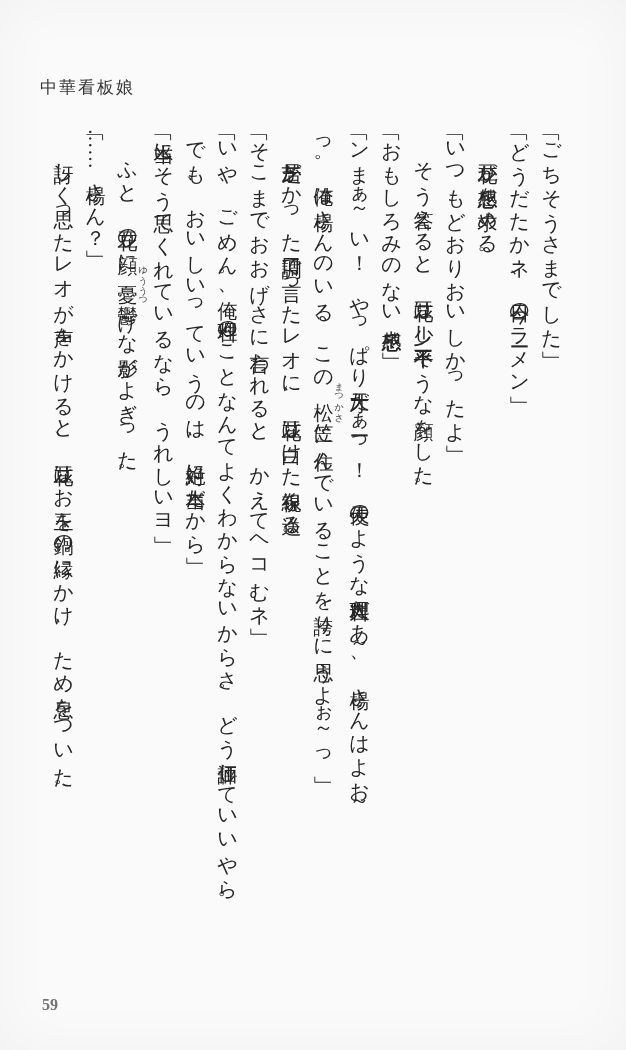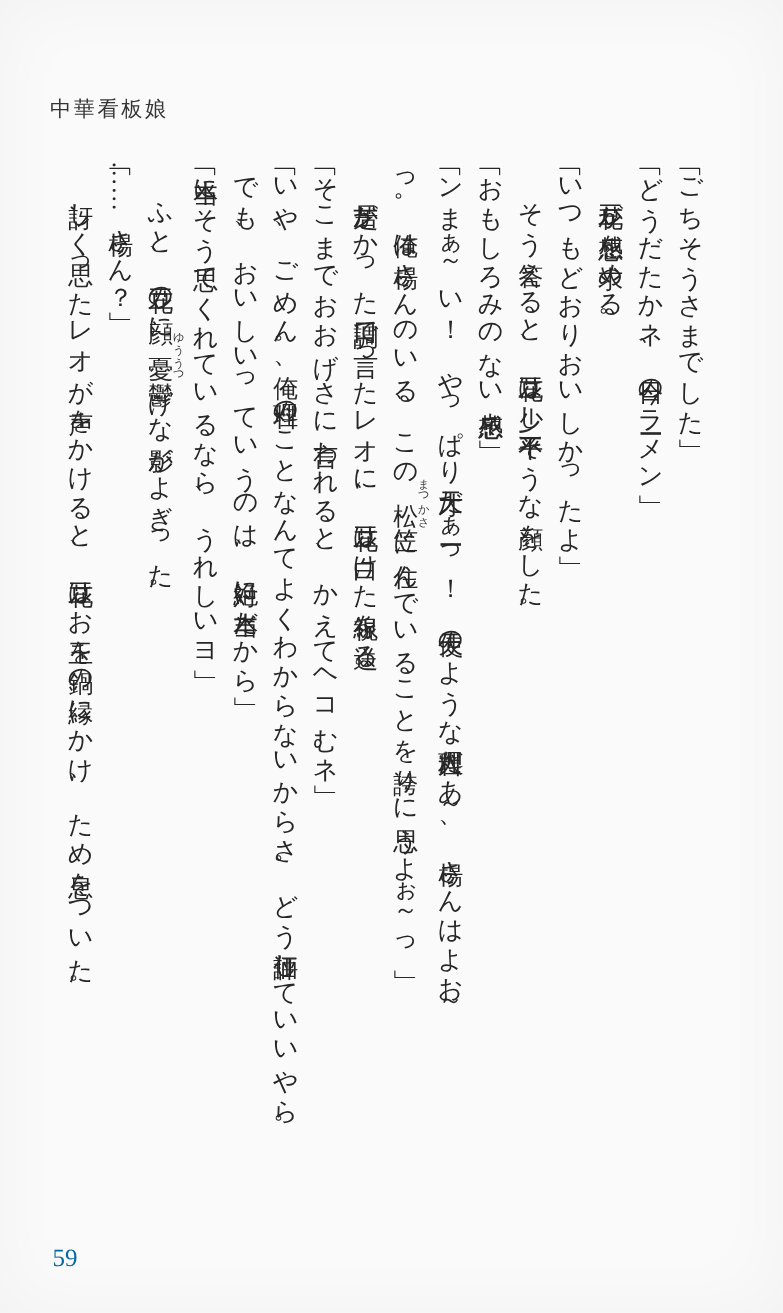--- a/index.html
+++ b/index.html
@@ -42,23 +42,24 @@
   .text-block p.indent { text-indent: 1em; }
   ruby { ruby-position: over; }
   rt {
     font-size: 9px;
     letter-spacing: 0;
     color: #3a3a3a;
   }
   .page-number {
     position: absolute;
     left: 42px; top: 996px;
-    font-size: 20px;
-    color: #0369a1;
+    font-size: 16px;
+    color: #737373;
     font-variant-numeric: oldstyle-nums;
+    font-weight: bold;
   }
 </style>
 </head>
 <body>
 
 <div class="page">
   <div class="running-title">中華看板娘</div>
 
   <div class="text-block">
       <p>「ごちそうさまでした」</p>

